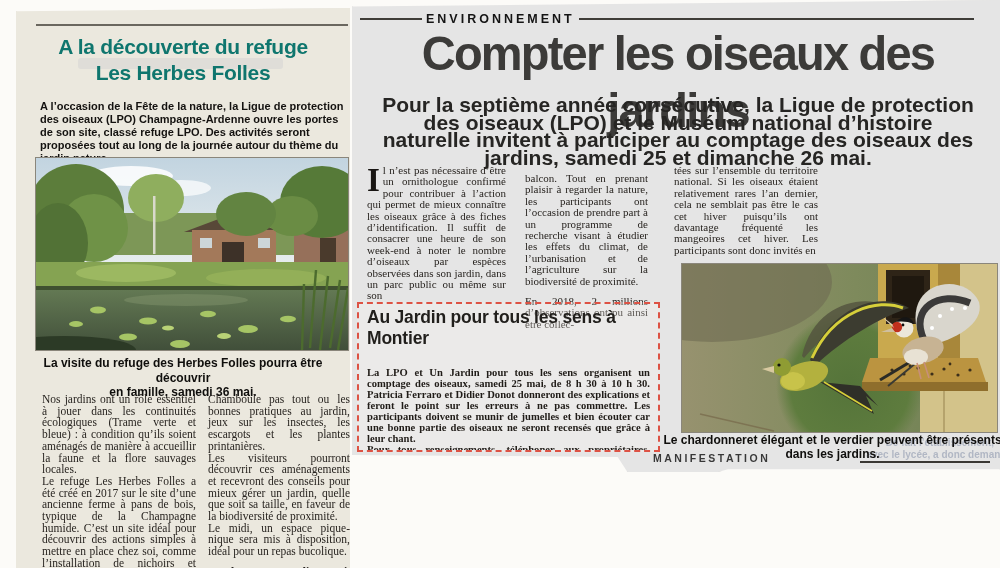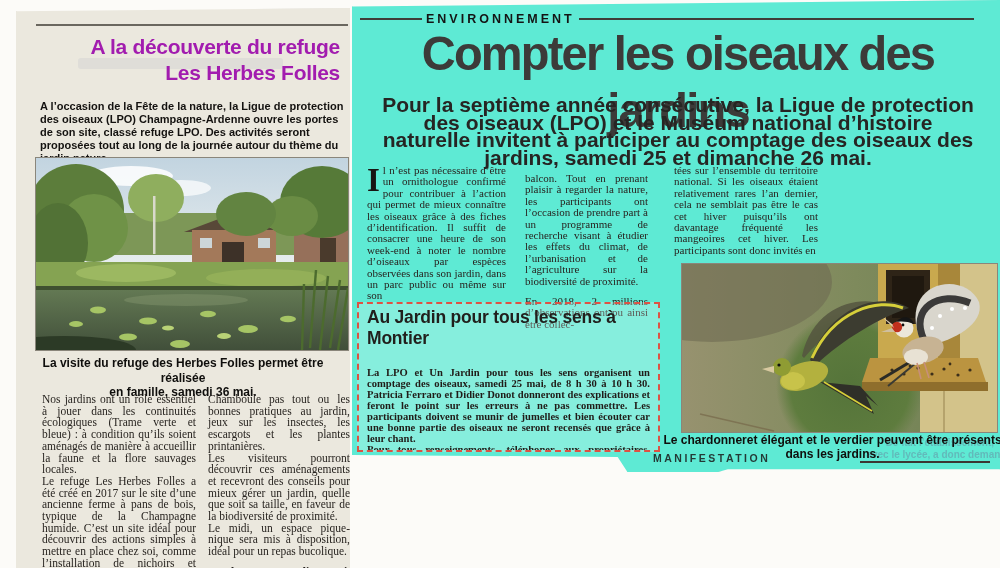--- a/index.html
+++ b/index.html
@@ -1,30 +1,30 @@
 <!DOCTYPE html>
 <html><head>
 <meta charset="utf-8">
 <style>
   html,body{margin:0;padding:0;}
   body{background:#fbfaf6;font-family:"Liberation Sans",sans-serif;}
   #stage{position:relative;width:1000px;height:568px;overflow:hidden;background:#fcfbf8;}
 
-  .clipping{position:absolute;background:#5eead4;box-shadow:0 1px 5px rgba(70,62,48,.28);}
+  .clipping{position:absolute;background:#e5e5e5;box-shadow:0 1px 5px rgba(70,62,48,.28);}
   #left-clip{left:16px;top:8px;width:334px;height:560px;background:#ebe8de;
     clip-path:polygon(0 .6%,100% 0,100% 100%,0 100%);}
   #main-clip{left:352px;top:0;width:648px;height:472px;
     clip-path:polygon(0% 1.4%,100% 0%,100% 99.4%,58% 99.4%,56.5% 100%,42.5% 100%,41% 96.8%,0% 96.4%);}
   .sans-b{font-family:"Liberation Sans",sans-serif;font-weight:bold;}
   .serif{font-family:"Liberation Serif",serif;color:#282420;text-align:justify;}
 
   
   #lc-rule{position:absolute;left:20px;top:16px;width:312px;height:2px;background:#6a675f;}
-  #lc-title{position:absolute;left:10px;top:26px;width:314px;text-align:right;
-    font-size:21px;line-height:26px;color:#a21caf;letter-spacing:-.3px;}
+  #lc-title{position:absolute;left:10px;top:26px;width:314px;text-align:center;
+    font-size:21px;line-height:26px;color:#0f766e;letter-spacing:-.3px;}
   #lc-ghost{position:absolute;left:62px;top:50px;width:205px;height:11px;
     background:rgba(120,130,165,.10);border-radius:3px;}
   #lc-lead{position:absolute;left:24px;top:92px;width:304px;font-size:11px;line-height:13px;
     color:#141210;font-weight:bold;}
   #lc-photo{position:absolute;left:20px;top:150px;width:312px;height:192px;outline:1px solid #8a867b;}
   #lc-caption{position:absolute;left:14px;top:348px;width:306px;text-align:center;
     font-size:12px;line-height:14.5px;color:#0f0e0c;}
   #lc-cols{position:absolute;left:0;top:386px;width:334px;height:174px;overflow:hidden;}
   .lc-col{position:absolute;top:0;font-size:11.5px;line-height:11.7px;}
   #lc-colA{left:26px;width:154px;}
@@ -137,21 +137,21 @@
         <line x1="274" y1="190" x2="280" y2="112"></line>
           <line x1="284" y1="192" x2="292" y2="118"></line>
         <line x1="294" y1="190" x2="304" y2="122"></line>
           <line x1="302" y1="192" x2="312" y2="130"></line>
         <line x1="266" y1="192" x2="268" y2="126"></line>
       </g>
       <ellipse cx="28" cy="192" rx="72" ry="14" fill="#2c3a26"></ellipse>
     </svg>
 
     <div id="lc-caption" class="sans-b">
-      <div>La visite du refuge des Herbes Folles permet être réalisée</div>
+      <div>La visite du refuge des Herbes Folles pourra être découvrir</div>
       <div>en famille, samedi 36 mai.</div>
     </div>
 
     <div id="lc-cols">
       <div id="lc-colA" class="lc-col serif">
         <p>Nos jardins ont un rôle essentiel à jouer dans les continuités écologiques (Trame verte et bleue) : à condition qu’ils soient aménagés de manière à accueillir la faune et la flore sauvages locales.</p>
         <p>Le refuge Les Herbes Folles a été créé en 2017 sur le site d’une ancienne ferme à pans de bois, typique de la Champagne humide. C’est un site idéal pour découvrir des actions simples à mettre en place chez soi, comme l’installation de nichoirs et d’hôtels à insectes ou la mise en place de fauche tardive.</p>
       </div>
       <div id="lc-colB" class="lc-col serif">
         <p>Chamboule pas tout ou les bonnes pratiques au jardin, jeux sur les insectes, les escargots et les plantes printanières.</p>

